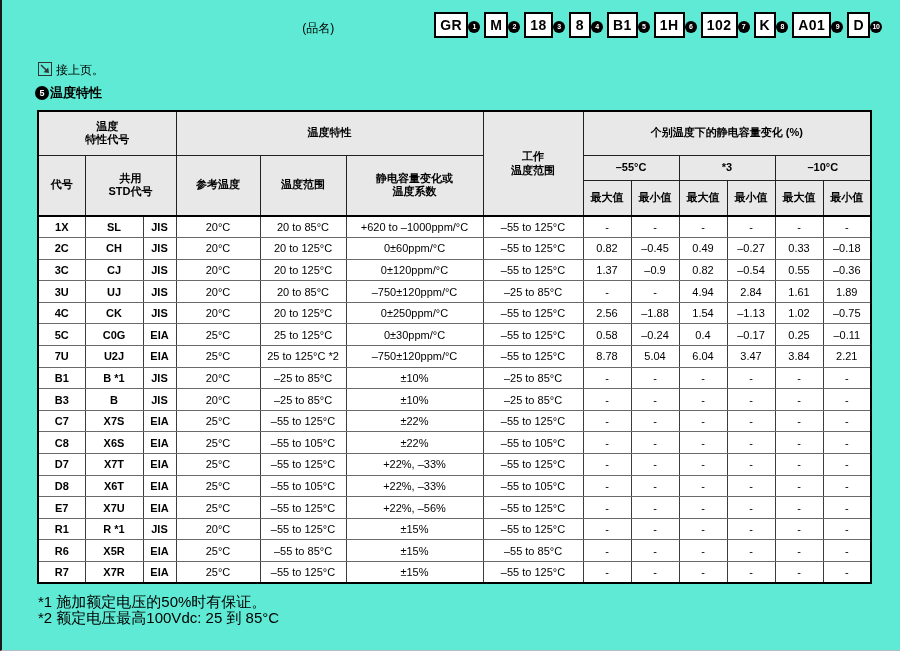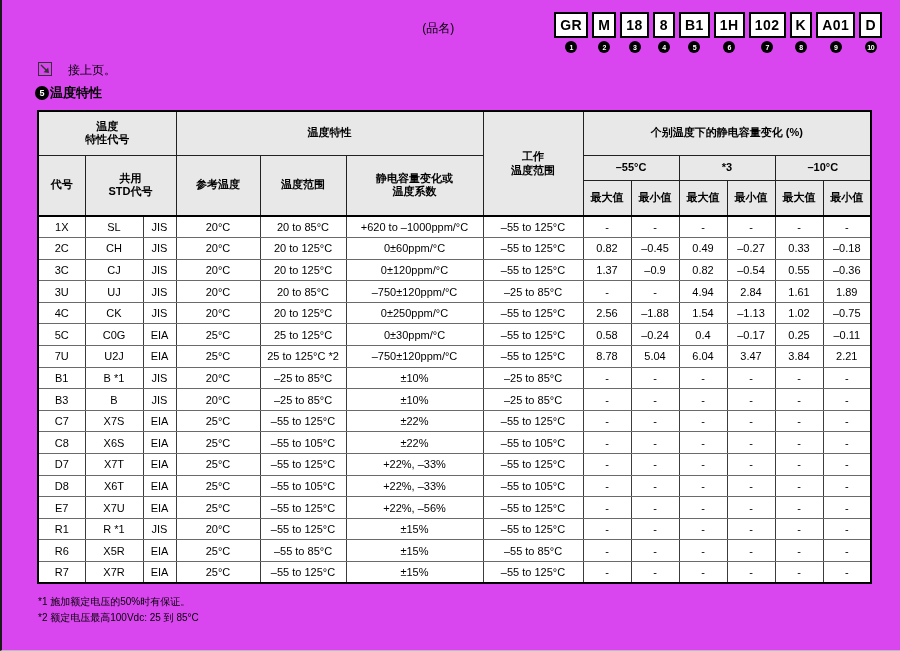--- a/index.html
+++ b/index.html
@@ -1,40 +1,40 @@
 <!DOCTYPE html>
 <html><head>
 <meta charset="utf-8">
 <style>
   * { margin:0; padding:0; box-sizing:border-box; }
   html,body { background:#fff; }
   body { font-family:"Liberation Sans","DejaVu Sans",sans-serif; color:#000; }
   .page {
-    position:relative; width:900px; height:651px; background:#d946ef;
+    position:relative; width:900px; height:651px; background:#5eead4;
     border-left:2px solid #1a1a1a; border-bottom:1px solid #b5bcc4; overflow:hidden;
   }
 
   
   .part-row { position:absolute; top:12px; left:0; width:880px; display:flex; justify-content:flex-end; align-items:flex-start; }
   .part-label { font-size:12px; margin-top:8px; margin-right:100px; }
   .part-boxes { display:flex; gap:4px; align-items:flex-start; }
-  .seg { display:flex; flex-direction:column; align-items:center; }
+  .seg { display:flex; flex-direction:row; align-items:center; }
   .pbox {
     min-width:22px; height:26px; border:2px solid #000; background:#fff;
     display:flex; align-items:center; justify-content:center;
     font-weight:bold; font-size:14px; padding:0 4px; letter-spacing:0.5px;
   }
   .pnum {
     margin-top:3px; width:12px; height:12px; border-radius:50%; background:#000; color:#fff;
     display:flex; align-items:center; justify-content:center;
     font-size:7px; font-weight:bold; letter-spacing:-0.5px;
   }
 
   
-  .cont-row { position:absolute; top:62px; left:36px; display:flex; align-items:center; gap:16px; font-size:12px; }
+  .cont-row { position:absolute; top:62px; left:36px; display:flex; align-items:center; gap:4px; font-size:12px; }
   .sec-row { position:absolute; top:84px; left:33px; display:flex; align-items:center; gap:1px; }
   .circnum {
     width:14px; height:14px; border-radius:50%; background:#000; color:#fff;
     display:inline-flex; align-items:center; justify-content:center;
     font-size:9px; font-weight:bold;
   }
   .sec-title { font-size:13px; font-weight:bold; }
 
   
   table.tchar {
@@ -45,24 +45,24 @@
   .tchar th, .tchar td { border:1px solid #3c3c3c; text-align:center; vertical-align:middle; }
   .tchar th {
     background:#e8e8e8; font-weight:bold; white-space:pre-line;
     line-height:1.25; border-color:#222; padding:0 2px;
   }
   .tchar thead tr.hA th { height:44px; }
   .tchar thead tr.hB th { height:25px; }
   .tchar thead tr.hC th { height:36px; }
   .tchar tbody td { height:21.6px; padding:0 2px; background:#fff; border-top-color:#6a6a6a; border-bottom-color:#6a6a6a; }
   .tchar tbody tr:first-child td { border-top:2px solid #000; }
-  .tchar tbody td.b { font-weight:normal; }
+  .tchar tbody td.b { font-weight:bold; }
 
   
-  .footnotes { position:absolute; top:594px; left:36px; font-size:10px; line-height:15.5px; }
+  .footnotes { position:absolute; top:594px; left:36px; font-size:15px; line-height:15.5px; }
 </style>
 </head>
 <body>
 
 <div class="page">
 
   <div class="part-row">
     <span class="part-label">(品名)</span>
     <div class="part-boxes">
         <div class="seg">

